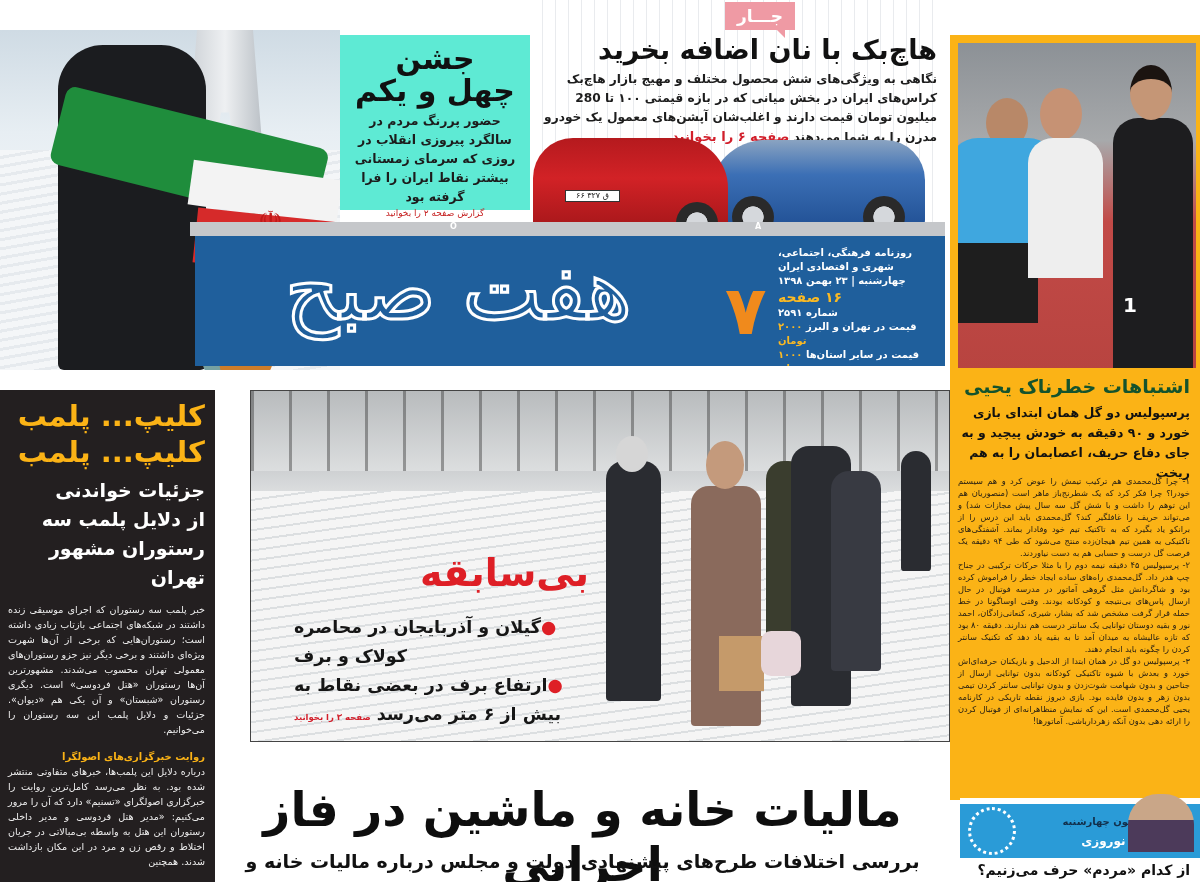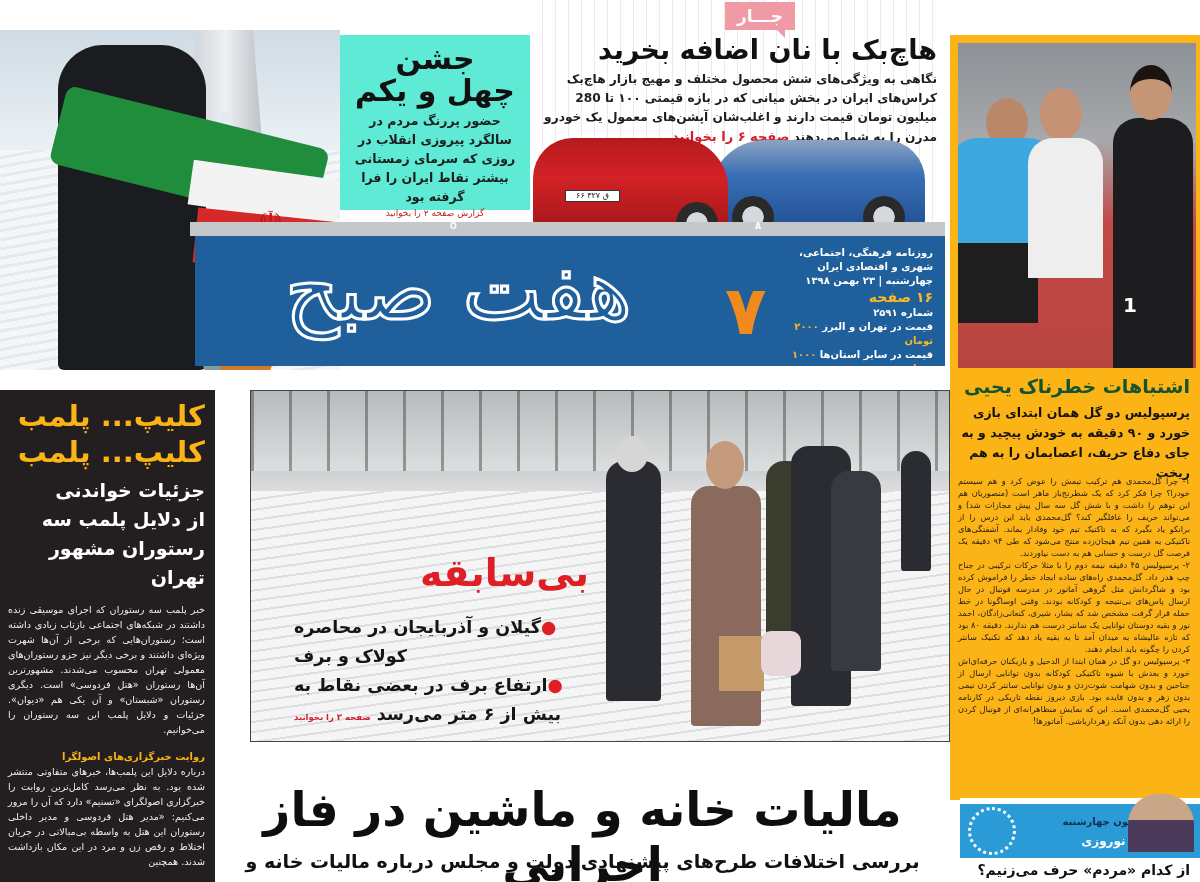--- a/index.html
+++ b/index.html
@@ -48,21 +48,21 @@
   
   #strip-grey { left: 190px; top: 222px; width: 755px; height: 14px; background:#c5c7ca; }
   #strip-grey span { position:absolute; top:0; font-size: 8px; color:#fff; font-weight:bold; }
 
   
   #masthead { left: 195px; top: 236px; width: 750px; height: 130px; background: #1f5f9c; overflow:hidden; }
   #masthead .logo { position:absolute; left: 20px; top: 0; width: 570px; height: 130px; }
   #masthead .logo-text { position:absolute; left: 70px; top: 5px; font-size: 84px; font-weight: normal; color: #ffffff; letter-spacing: -4px;
     -webkit-text-stroke: 3px #ffffff; color: transparent; }
   #masthead .seven { position:absolute; left: 510px; top: 35px; font-size: 68px; font-weight: bold; color:#f08a1c; }
-  #masthead .info { position:absolute; right: 12px; top: 10px; width: 155px; text-align:right; color:#fff; font-size: 10px; line-height: 14px; font-weight: bold; }
+  #masthead .info { position:absolute; right: 12px; top: 10px; width: 155px; text-align:left; color:#fff; font-size: 10px; line-height: 14px; font-weight: bold; }
   #masthead .info .pages { color:#f9b924; font-size: 14px; line-height: 18px; }
   #masthead .info .price-val { color:#f9b924; }
 
   
   #football { left: 950px; top: 35px; width: 250px; height: 765px; background: #fbb316; }
   #football .photo { position:absolute; left: 8px; top: 8px; width: 238px; height: 325px; overflow:hidden;
     background: linear-gradient(180deg,#8c9196 0%,#a7a9ab 30%,#c24a47 55%,#b84440 100%); }
   #football .ref-shirt { position:absolute; left: -10px; top: 95px; width: 110px; height: 120px; background:#3fa7df; border-radius: 30px 30px 0 0; }
   #football .ref-shorts { position:absolute; left: 0; top: 200px; width: 80px; height: 80px; background:#1e1e1e; }
   #football .ref-head { position:absolute; left: 28px; top: 55px; width: 42px; height: 50px; background:#b88868; border-radius: 50%; }

